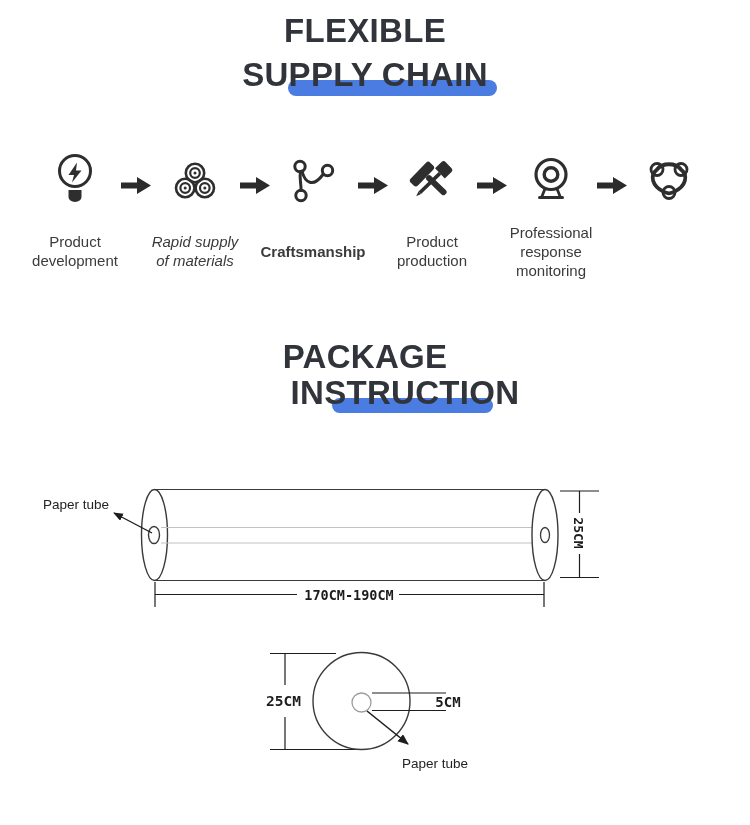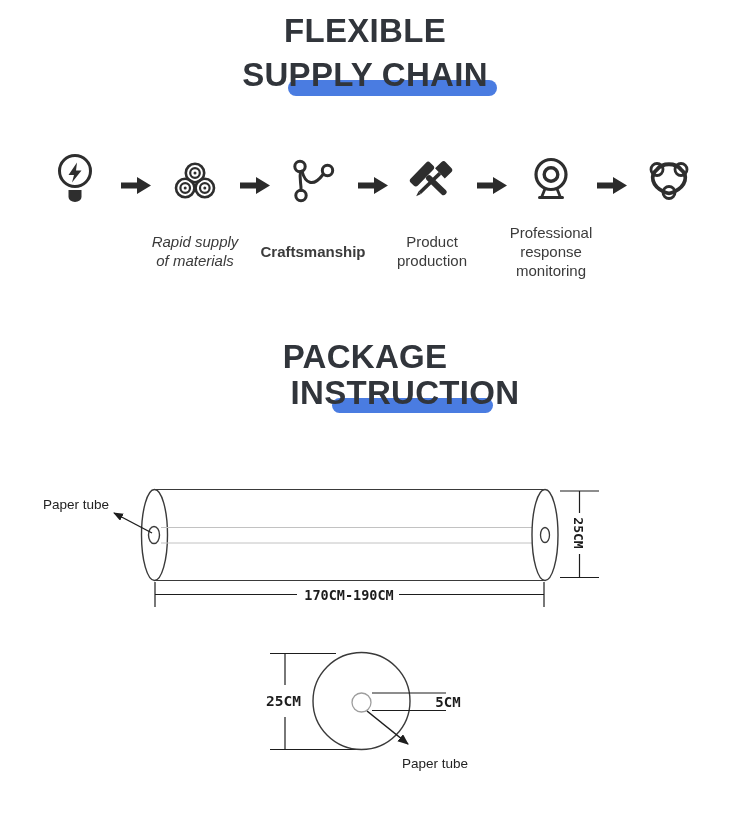--- a/index.html
+++ b/index.html
@@ -49,20 +49,21 @@
   <h2 class="title t1a">FLEXIBLE</h2>
 
   <div class="step s1">
     <div class="icon-box">
       <svg width="44" height="58" viewBox="0 0 44 58">
         <circle class="icon-stroke" cx="22" cy="19" r="15.5" stroke-width="3"></circle>
         <polygon class="icon-fill" points="24,10.5 15.5,23 21,23 19,30.5 28.5,18.5 23,18.5"></polygon>
         <path class="icon-fill" d="M15.5,38 h13 v7 a6.5,5 0 0 1 -13,0 Z"></path>
       </svg>
     </div>
+    <div class="step-label lw1">Product development</div>
   </div>
 
   <div class="arrow a1">
     <svg width="30" height="17" viewBox="0 0 30 17">
       <polygon fill="#2b2b2b" points="0,5.5 16,5.5 16,0 30,8.5 16,17 16,11.5 0,11.5"></polygon>
     </svg>
   </div>
 
   <div class="step s2">
     <div class="icon-box">

